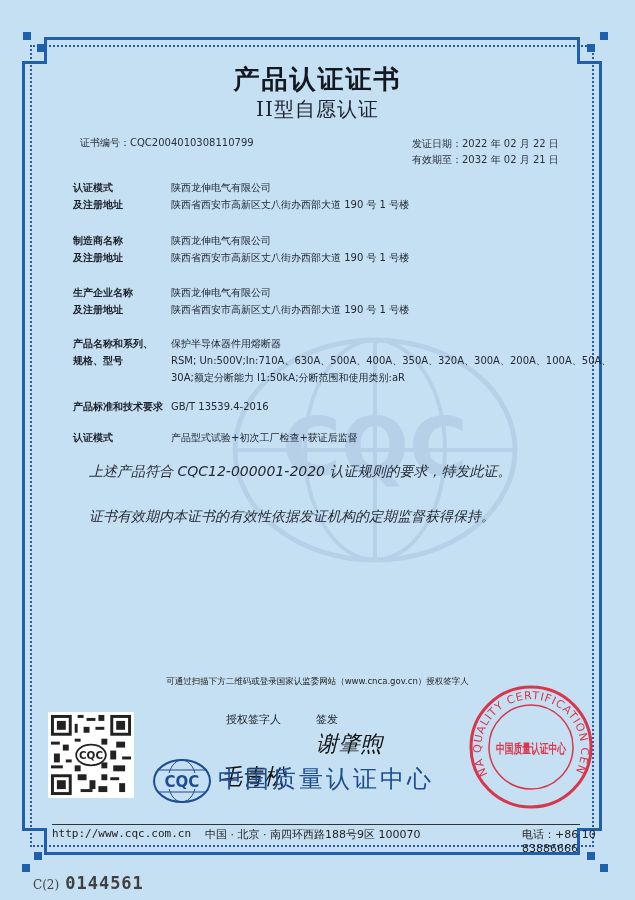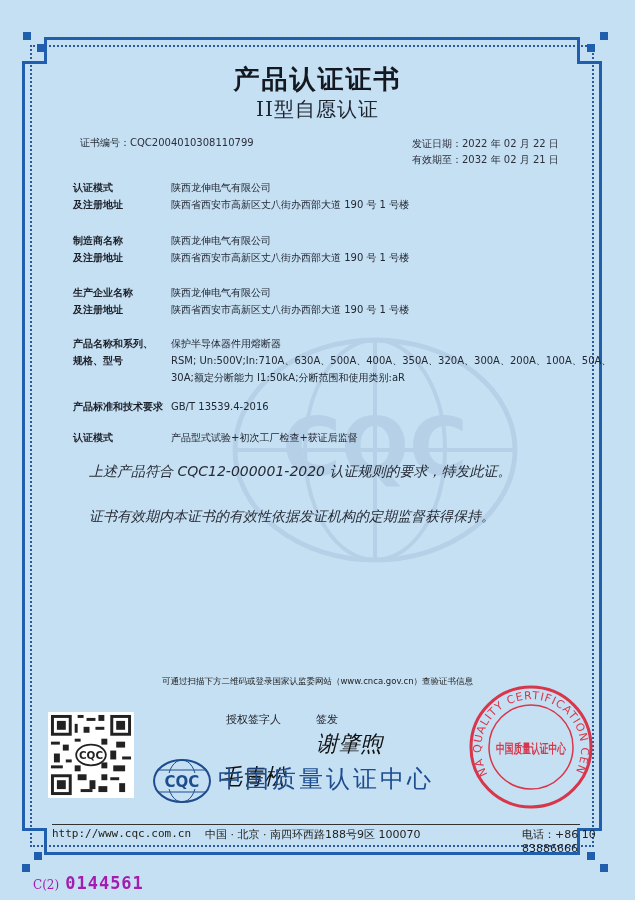--- a/index.html
+++ b/index.html
@@ -36,21 +36,21 @@
   .row .lbl { position:absolute; left:0; width:95px; font-weight:bold; color:#1b1f28; }
   .row .val { position:absolute; left:98px; width:410px; color:#222834; }
   .stmt { position:absolute; left:89px; font-size:14px; color:#262b36;font-style:italic; }
   .verify { position:absolute; top:676px; left:0; width:635px; text-align:center; font-size:8.5px; color:#222; }
   .sig-lbl { position:absolute; top:712px; font-family:"DejaVu Serif", serif; font-size:11px; color:#1b1f28; }
   .sig { position:absolute; top:729px; font-family:"DejaVu Serif", serif; font-size:22px; font-style:italic; color:#111; }
   .org-name { position:absolute; left:218px; top:763px; font-size:24px; letter-spacing:3px; color:#1d4c8f; }
   .qr { position:absolute; left:48px; top:712px; width:86px; height:86px; background:#fff; }
   .footer-line { position:absolute; left:52px; top:824px; width:528px; height:1px; background:#333; }
   .footer { position:absolute; top:827px; font-size:11px; color:#222; }
-  .serial { position:absolute; left:33px; top:873px; color:#a21caf; }
+  .serial { position:absolute; left:33px; top:873px; color:#404040; }
   .serial .pre { font-family:"DejaVu Serif", serif; font-size:12px; }
   .serial .num { font-family:"DejaVu Sans Mono", monospace; font-size:17px; font-weight:bold; letter-spacing:1px; margin-left:6px; }
   .watermark { position:absolute; left:225px; top:300px; width:300px; height:300px; opacity:0.22; }
 </style>
 </head>
 <body>
 
 <div class="frame-outer">
   <div class="notch tl"></div>
   <div class="notch tr"></div>
@@ -128,21 +128,21 @@
       <span class="val">GB/T 13539.4-2016</span>
     </div>
   <div class="row" style="top:430px;">
       <span class="lbl">认证模式</span>
       <span class="val">产品型式试验+初次工厂检查+获证后监督</span>
     </div>
 
   <div class="stmt" style="top:463px;">上述产品符合 CQC12-000001-2020 认证规则的要求，特发此证。</div>
   <div class="stmt" style="top:508px;">证书有效期内本证书的有效性依据发证机构的定期监督获得保持。</div>
 
-  <div class="verify">可通过扫描下方二维码或登录国家认监委网站（www.cnca.gov.cn）查验证书信息</div>
+  <div class="verify">可通过扫描下方二维码或登录国家认监委网站（www.cnca.gov.cn）授权签字人</div>
 
   <svg class="qr" viewBox="0 0 29 29">
     <rect width="29" height="29" fill="#fff"></rect>
     <g fill="#222">
       <rect x="1" y="1" width="7" height="7"></rect>
         <rect x="2" y="2" width="5" height="5" fill="#fff"></rect>
         <rect x="3" y="3" width="3" height="3"></rect>
       <rect x="21" y="1" width="7" height="7"></rect>
         <rect x="22" y="2" width="5" height="5" fill="#fff"></rect>
         <rect x="23" y="3" width="3" height="3"></rect>

